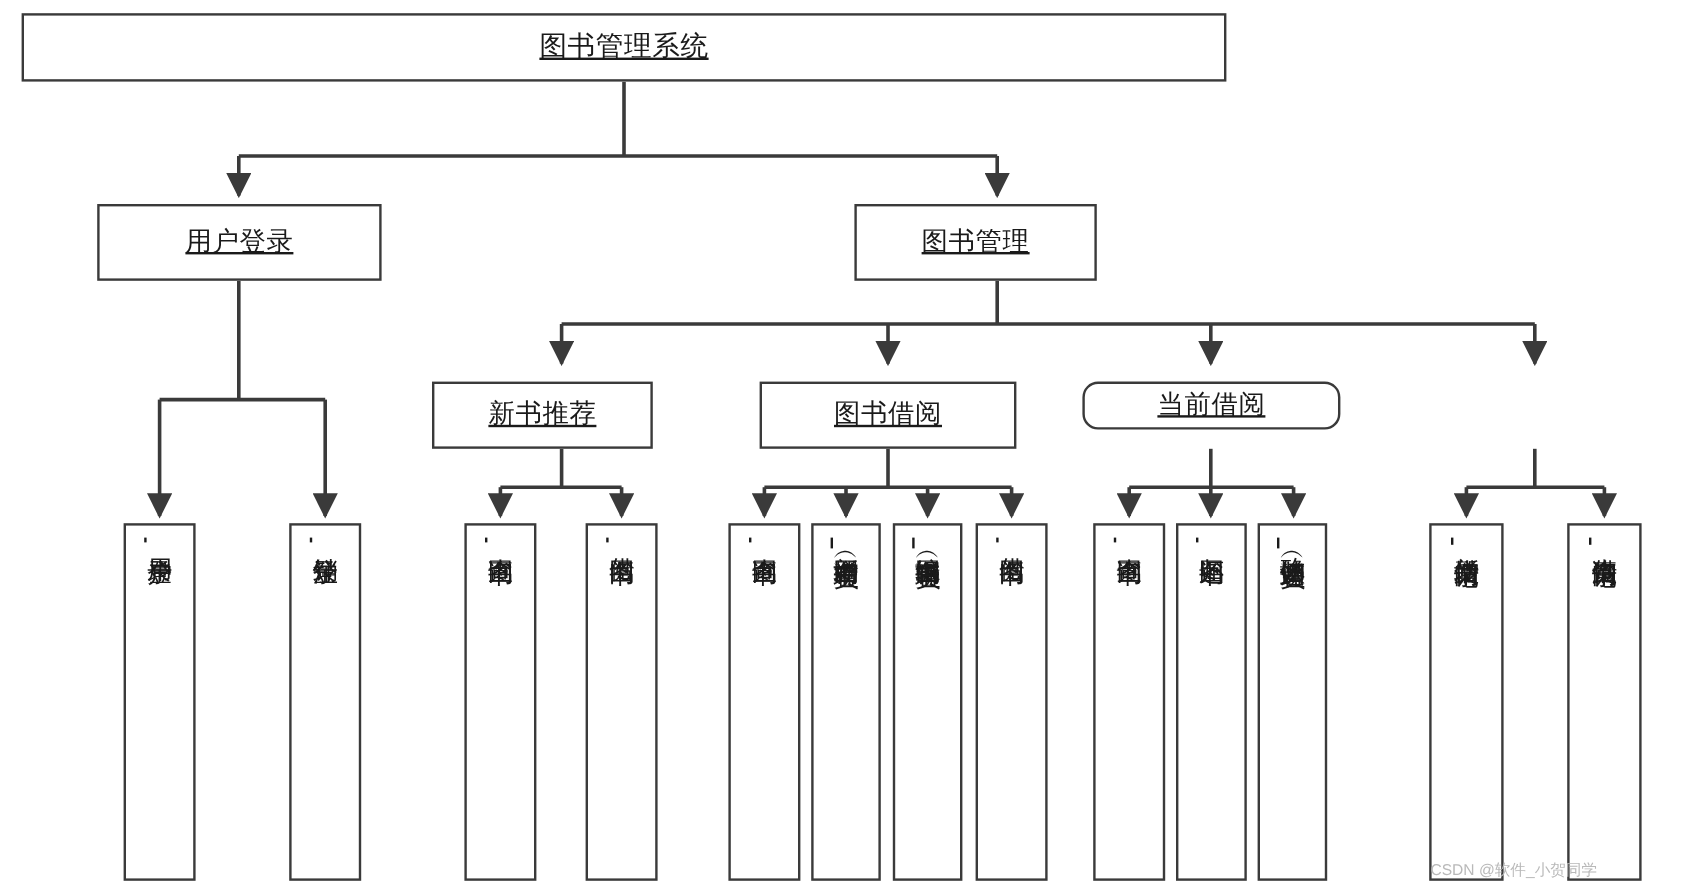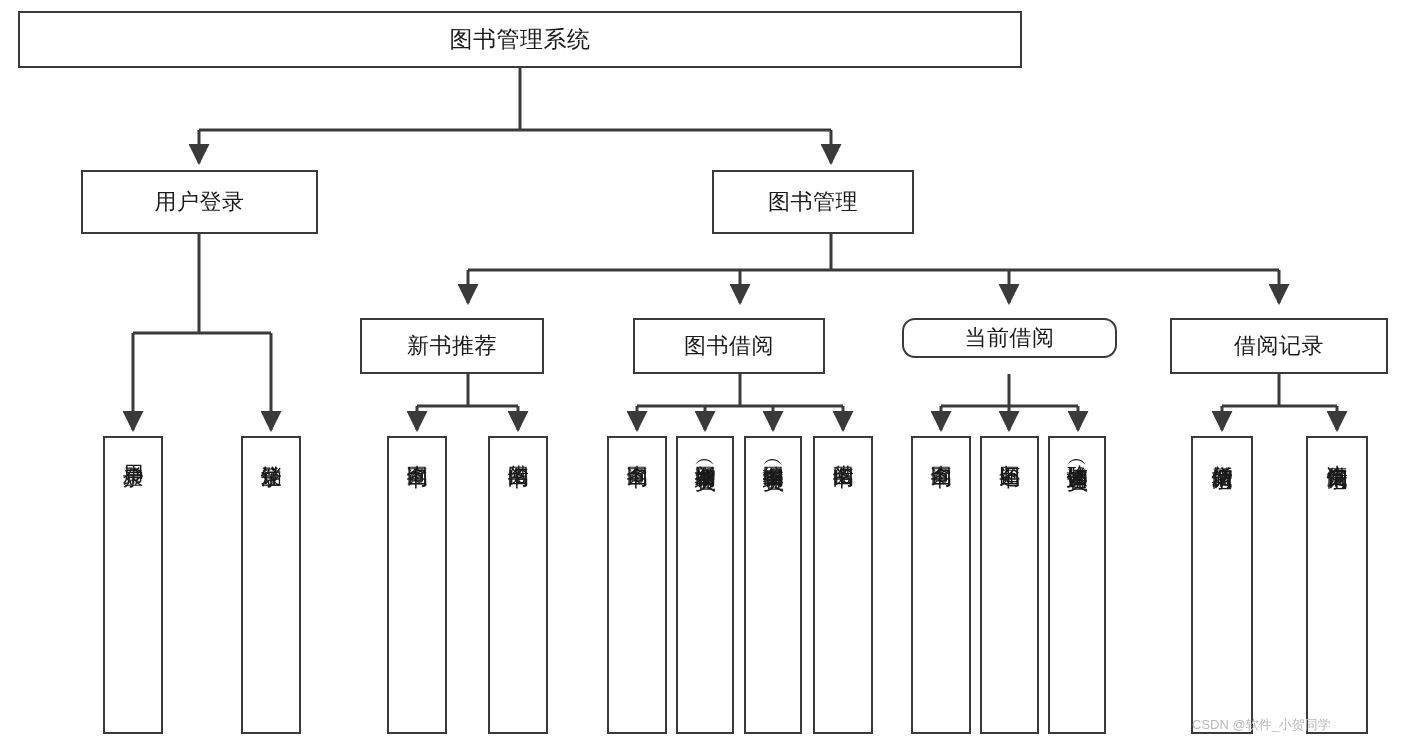--- a/index.html
+++ b/index.html
@@ -29,20 +29,21 @@
   .node {
     position: absolute;
     box-sizing: border-box;
     background: #ffffff;
     border: 2.5px solid #3a3a3a;
     display: flex;
     align-items: center;
     justify-content: center;
     color: #1a1a1a;
     z-index: 2;
+    text-decoration: underline;
   }
   .node .label {
     display: block;
     text-align: center;
     line-height: 1.18;
     letter-spacing: 0.5px;
   }
   
   .node.horiz .label {
     writing-mode: horizontal-tb;
@@ -141,31 +142,28 @@
   </div>
 
   <div class="node horiz" style="left:712px; top:170px; width:202px; height:64px;">
     <span class="label">图书管理</span>
   </div>
 
   <div class="node horiz" style="left:360px; top:318px; width:184px; height:56px;">
     <span class="label">新书推荐</span>
   </div>
 
-  <div class="node horiz" style="left:633px; top:318px; width:192px; height:56px;">
+  <div class="node horiz" style="left:633px; top:318px; width:214px; height:56px;">
     <span class="label">图书借阅</span>
   </div>
 
   <div class="node horiz" style="left:902px; top:318px; width:215px; height:40px;border-radius:13px;">
     <span class="label">当前借阅</span>
   </div>
 
-  <div class="node horiz" style="left:1170px; top:318px; width:218px; height:56px;">
-    <span class="label">借阅记录</span>
-  </div>
 
   <div class="node vert" style="left:103px; top:436px; width:60px; height:298px;">
     <span class="label">用户登录</span>
   </div>
 
   <div class="node vert" style="left:241px; top:436px; width:60px; height:298px;">
     <span class="label">注销登录</span>
   </div>
 
   <div class="node vert" style="left:387px; top:436px; width:60px; height:298px;">

